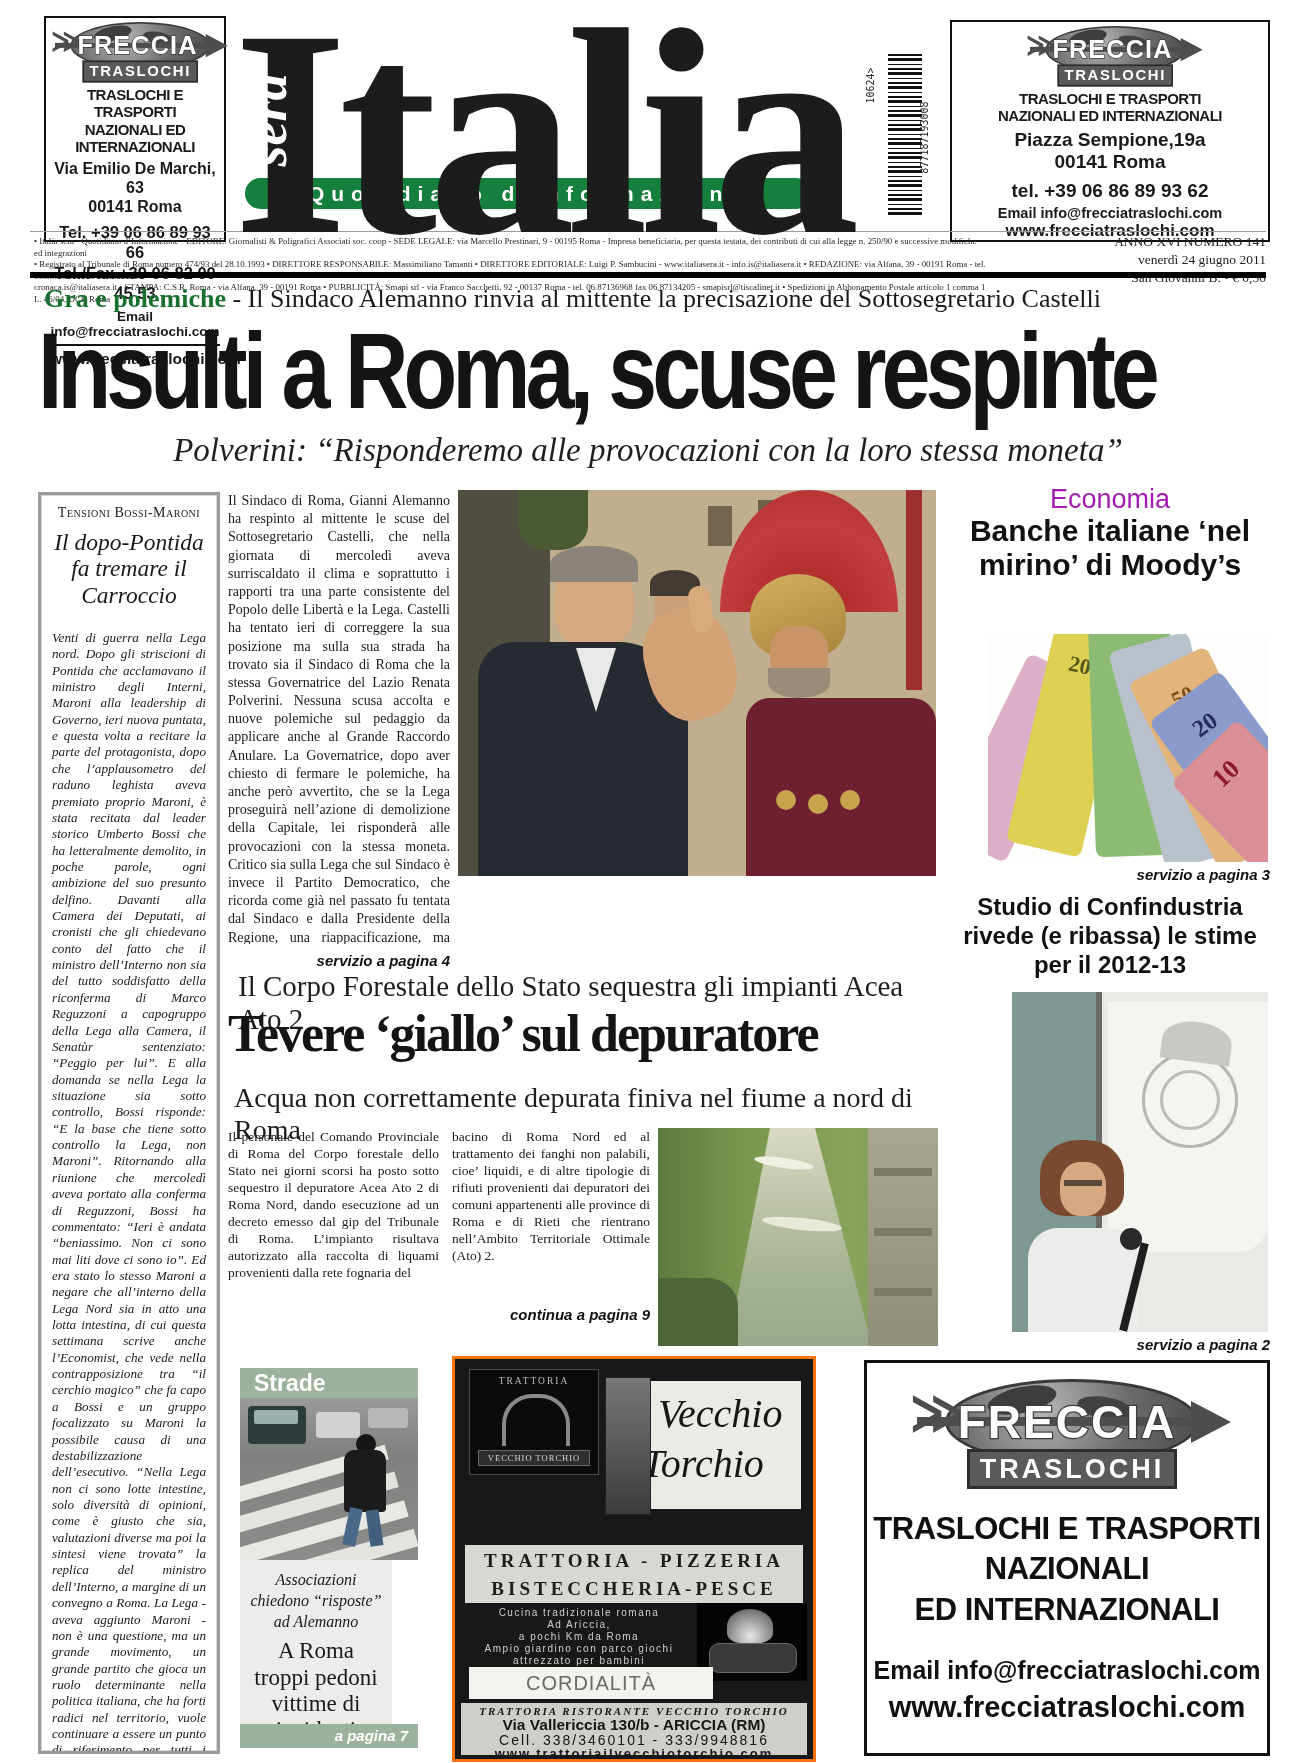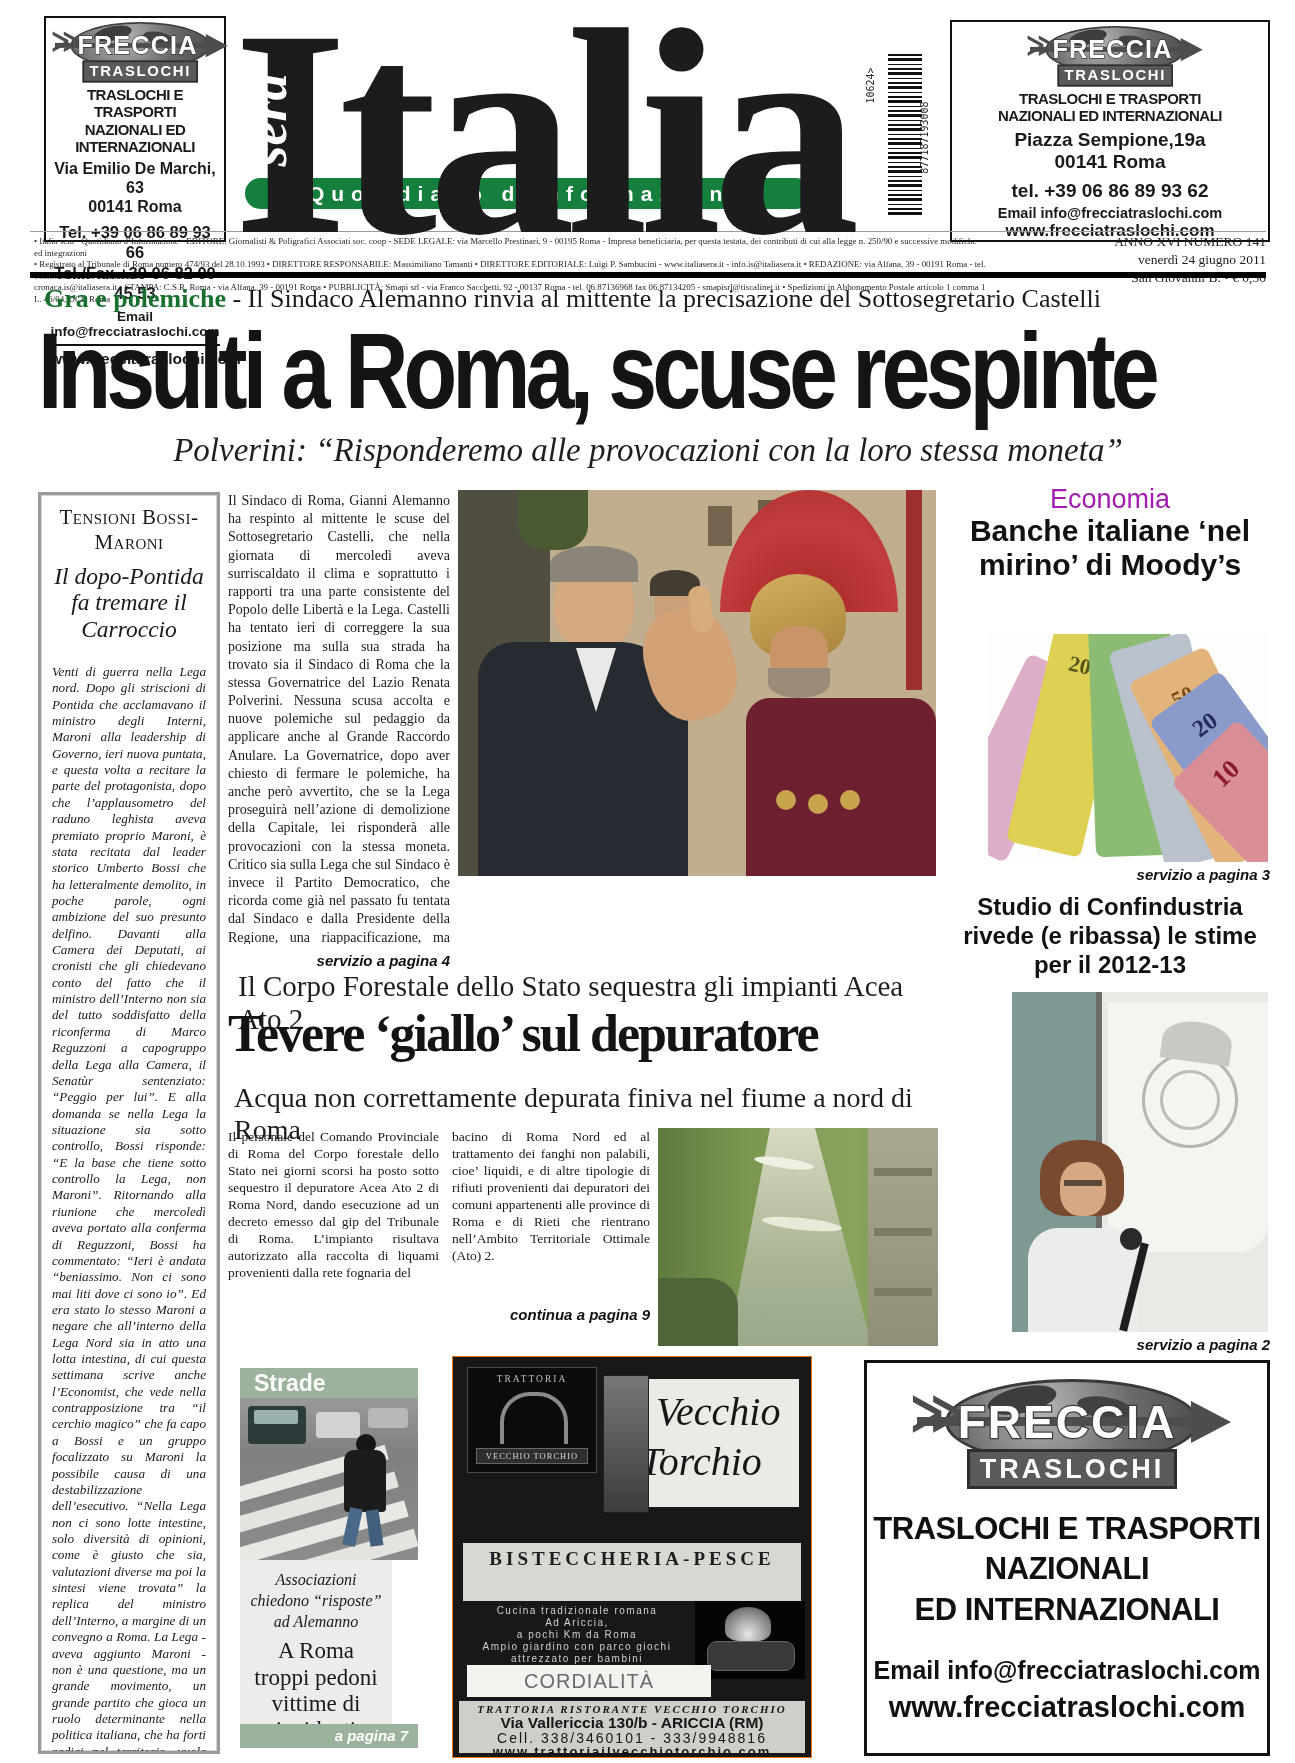--- a/index.html
+++ b/index.html
@@ -49,21 +49,21 @@
   .rule-thick{background:#000;}
   .rule-thin{background:#9a9a9a;}
 
   .kicker1{font-size:26px;}
   .kicker1 .grn{color:#17702e;font-weight:bold;}
   .headline1{font-family:"Liberation Sans",sans-serif;font-weight:bold;font-size:88px;letter-spacing:-5px;color:#141414;
      white-space:nowrap;transform:scale(1.0,1.22);transform-origin:left top;line-height:1;}
   .subhead1{font-style:italic;font-size:33px;color:#1f1f1f;}
 
   .leftbox{border:3px solid #9b9b9b;box-shadow:0 0 0 1px #d5d5d5 inset;padding:10px 11px;box-sizing:border-box;background:#fff;overflow:hidden;}
-  .lb-kicker{font-variant:small-caps;font-size:21px;letter-spacing:0.5px;text-align:center;}
+  .lb-kicker{font-variant:small-caps;font-size:14px;letter-spacing:0.5px;text-align:center;}
   .lb-title{font-style:italic;font-size:23.5px;line-height:1.12;text-align:center;margin:8px 0 22px;}
   .lb-body{font-style:italic;font-size:13.2px;line-height:1.24;text-align:justify;}
 
   .bodytxt{font-size:14px;line-height:1.3;overflow:hidden;}
   .pageref{font-family:"Liberation Sans",sans-serif;font-weight:bold;font-style:italic;font-size:15px;color:#111;}
 
   .econ-h{color:#a21caf;font-weight:normal;font-size:27px;}
   .econ-t1{font-weight:bold;font-size:30px;line-height:1.12;color:#111;}
   .econ-t2{font-weight:bold;font-size:24px;line-height:1.2;color:#111;}
 
@@ -76,21 +76,21 @@
   .strade-box{background:#ececea;}
   .strade-kick{font-style:italic;font-size:16px;line-height:1.3;}
   .strade-title{font-size:23px;line-height:1.14;}
   .strade-bar{background:#9cb29c;color:#fff;font-family:"Liberation Sans",sans-serif;font-weight:bold;font-style:italic;font-size:15px;line-height:24px;padding-right:10px;text-align:right;}
 
   
   .ph{overflow:hidden;}
   .ph div{position:absolute;}
 
   
-  .torchio{background:#181818;border:1px solid #f97316;overflow:hidden;color:#ddd;}
+  .torchio{background:#181818;border:3px solid #f97316;overflow:hidden;color:#ddd;}
   .tor-badge{left:14px;top:10px;width:128px;height:104px;background:#0b0b0b;border:1px solid #4a4a4a;position:absolute;text-align:center;}
   .tor-badge .arch{position:absolute;left:32px;top:24px;width:60px;height:48px;border:4px solid #8a8a8a;border-bottom:none;border-radius:30px 30px 0 0;}
   .tor-badge .t{position:absolute;top:6px;width:100%;font-size:9.5px;letter-spacing:2px;color:#bdbdbd;font-family:"Liberation Serif",serif;}
   .tor-badge .b{position:absolute;bottom:8px;left:8px;right:8px;font-size:8.5px;letter-spacing:1px;color:#d5d5d5;background:#2e2e2e;border:1px solid #666;padding:2px 0;}
   .tor-name{position:absolute;left:150px;top:22px;width:196px;height:128px;background:#eceae4;color:#161616;
      font-style:italic;font-size:40px;line-height:1.25;text-align:center;padding-top:8px;box-sizing:border-box;}
   .tor-press{position:absolute;left:150px;top:18px;width:44px;height:136px;background:linear-gradient(180deg,#777,#3c3c3c);border:1px solid #222;}
   .tor-band{position:absolute;left:10px;top:186px;width:338px;height:58px;background:#d8d8d3;color:#1d1d1d;
      font-weight:bold;letter-spacing:4px;font-size:19px;line-height:1.45;text-align:center;padding-top:2px;box-sizing:border-box;}
   .tor-desc{position:absolute;left:8px;top:248px;width:232px;font-size:10px;line-height:1.2;letter-spacing:1.5px;color:#cfcfcf;text-align:center;font-family:"Liberation Sans",sans-serif;}
@@ -295,20 +295,21 @@
 
   <div class="abs torchio" style="left:452px;top:1356px;width:358px;height:400px;">
     <div class="tor-badge">
       <div class="t">TRATTORIA</div>
       <div class="arch"></div>
       <div class="b">VECCHIO TORCHIO</div>
     </div>
     <div class="tor-name">Il Vecchio Torchio</div>
     <div class="tor-press"></div>
     <div class="tor-band">
+      <div>TRATTORIA - PIZZERIA</div>
       <div>BISTECCHERIA-PESCE</div>
     </div>
     <div class="tor-desc">
       <div>Cucina tradizionale romana</div>
       <div>Ad Ariccia,</div>
       <div>a pochi Km da Roma</div>
       <div>Ampio giardino con parco giochi</div>
       <div>attrezzato per bambini</div>
     </div>
     <div class="tor-steak ph">

